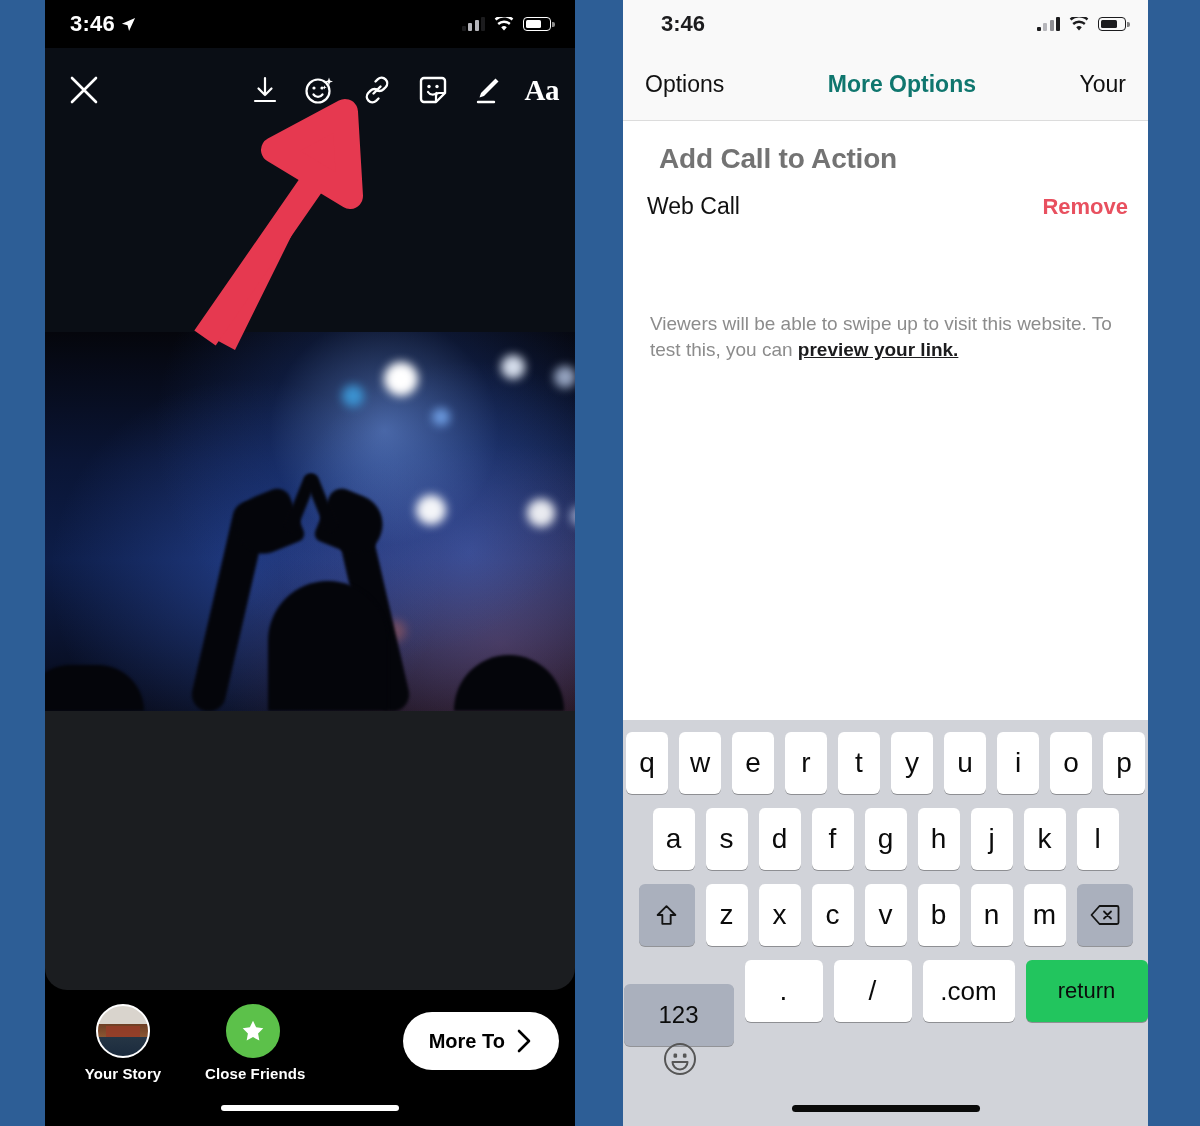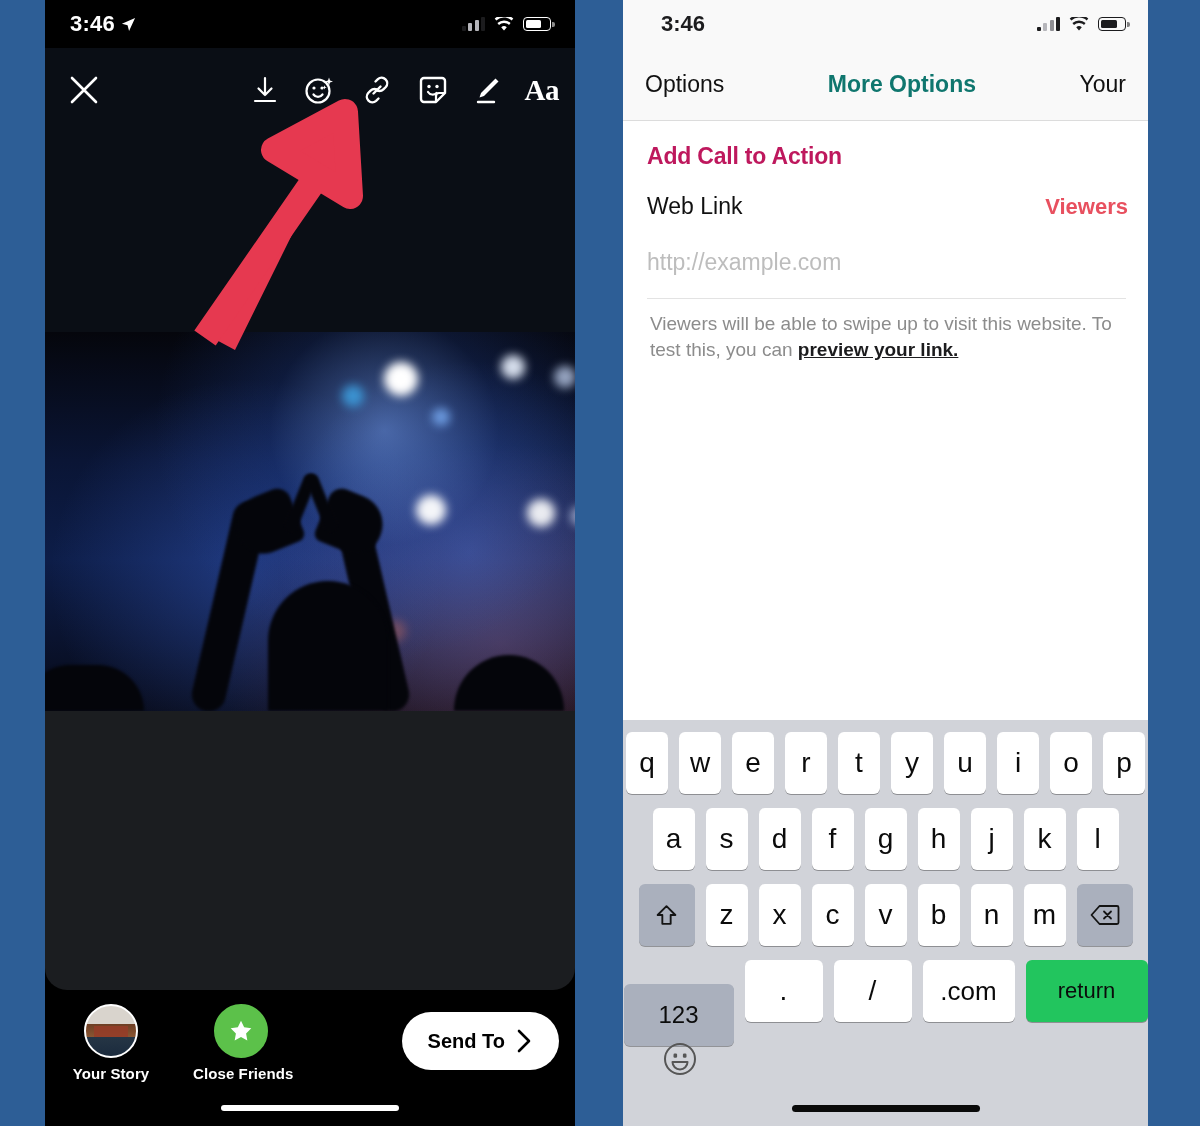--- a/index.html
+++ b/index.html
@@ -133,21 +133,21 @@
   }
   .crowd-l { left: -4%; bottom: 0; width: 120px; height: 46px; border-radius: 60px 60px 0 0; }
   .crowd-r { right: 2%; bottom: 0; width: 110px; height: 56px; border-radius: 55px 55px 0 0; }
 
   
   .l-bottom {
     position: absolute; left: 0; bottom: 0; width: 100%; height: 136px;
     background: #000;
   }
   .story-targets {
-    position: absolute; left: 18px; top: 14px;
+    position: absolute; left: 30px; top: 14px;
     display: flex; gap: 34px;
   }
   .target { width: 96px; text-align: center; cursor: pointer; }
   .avatar-ring {
     width: 54px; height: 54px; border-radius: 50%; margin: 0 auto 7px;
     border: 2.5px solid #fff; overflow: hidden; position: relative;
     background: linear-gradient(180deg,#d9d4cd 0%,#d9d4cd 36%,#6f3f25 37%,#8a5632 62%,#253545 63%,#1b2b3d 100%);
   }
   .avatar-ring::after {
     content: ""; position: absolute; left: 16%; top: 40%;
@@ -194,22 +194,22 @@
     position: absolute; left: 0; top: 48px; width: 100%; height: 73px;
     background: #f9f9f9; border-bottom: 1px solid #dcdcdc;
     display: flex; align-items: center; justify-content: space-between;
     padding: 0 22px;
   }
   .nav-btn { font-size: 23px; color: #111; cursor: pointer; }
   .nav-title { font-size: 23px; font-weight: bold; color: #0f766e; }
 
   .r-body { position: absolute; left: 0; top: 121px; width: 100%; bottom: 406px; background: #fff; }
   .section-title {
-    position: absolute; left: 24px; top: 22px;
-    font-size: 23px; font-weight: bold; color: #be185d; letter-spacing: -.2px;
+    position: absolute; left: 36px; top: 22px;
+    font-size: 28px; font-weight: bold; color: #737373; letter-spacing: -.2px;
   }
   .row-weblink {
     position: absolute; left: 24px; right: 20px; top: 72px;
     display: flex; align-items: center; justify-content: space-between;
   }
   .weblink-label { font-size: 23px; color: #111; }
   .remove-btn { font-size: 22px; font-weight: bold; color: #e8505f; cursor: pointer; }
   .url-field {
     position: absolute; left: 24px; right: 22px; top: 128px;
     font-size: 23px; color: #bdbdbd;
@@ -372,21 +372,21 @@
       <div class="target">
         <div class="cf-circle">
           <svg width="26" height="26" viewBox="0 0 24 24">
             <path d="M12 2.6l2.9 6 6.6.95-4.8 4.65 1.15 6.55L12 17.65 6.15 20.75 7.3 14.2 2.5 9.55l6.6-.95z" fill="#fff"></path>
           </svg>
         </div>
         <div class="target-label">Close Friends</div>
       </div>
     </div>
     <div class="send-to">
-      <span>Send To</span>
+      <span>More To</span>
       <svg width="17" height="26" viewBox="0 0 17 26">
         <path d="M3 3l10 10L3 23" stroke="#000" stroke-width="2.6" fill="none" stroke-linecap="round" stroke-linejoin="round"></path>
       </svg>
     </div>
     <div class="home-ind-dark"></div>
   </div>
 </div>
 
 <svg class="annot-arrow" viewBox="0 0 530 1126">
   <path d="M164 336 L 272 178 L 243 158 L 300 118 L 308 188 L 280 168 L 190 350 Z" fill="#e63950"></path>
@@ -418,25 +418,24 @@
   <div class="r-navbar">
     <div class="nav-btn">Options</div>
     <div class="nav-title">More Options</div>
     <div class="nav-btn">Your</div>
   </div>
 
   <div class="r-body">
     <div class="section-title">Add Call to Action</div>
 
     <div class="row-weblink">
-      <div class="weblink-label">Web Link</div>
-      <div class="remove-btn">Viewers</div>
-    </div>
-
-    <div class="url-field">http://example.com</div>
+      <div class="weblink-label">Web Call</div>
+      <div class="remove-btn">Remove</div>
+    </div>
+
 
     <div class="helper">
       <span>Viewers will be able to swipe up to visit this website. To test this, you can </span><a>preview your link.</a>
     </div>
   </div>
 
   <div class="keyboard">
     <div class="kb-row" id="kb1">
         <div class="key">q</div>
         <div class="key">w</div>

